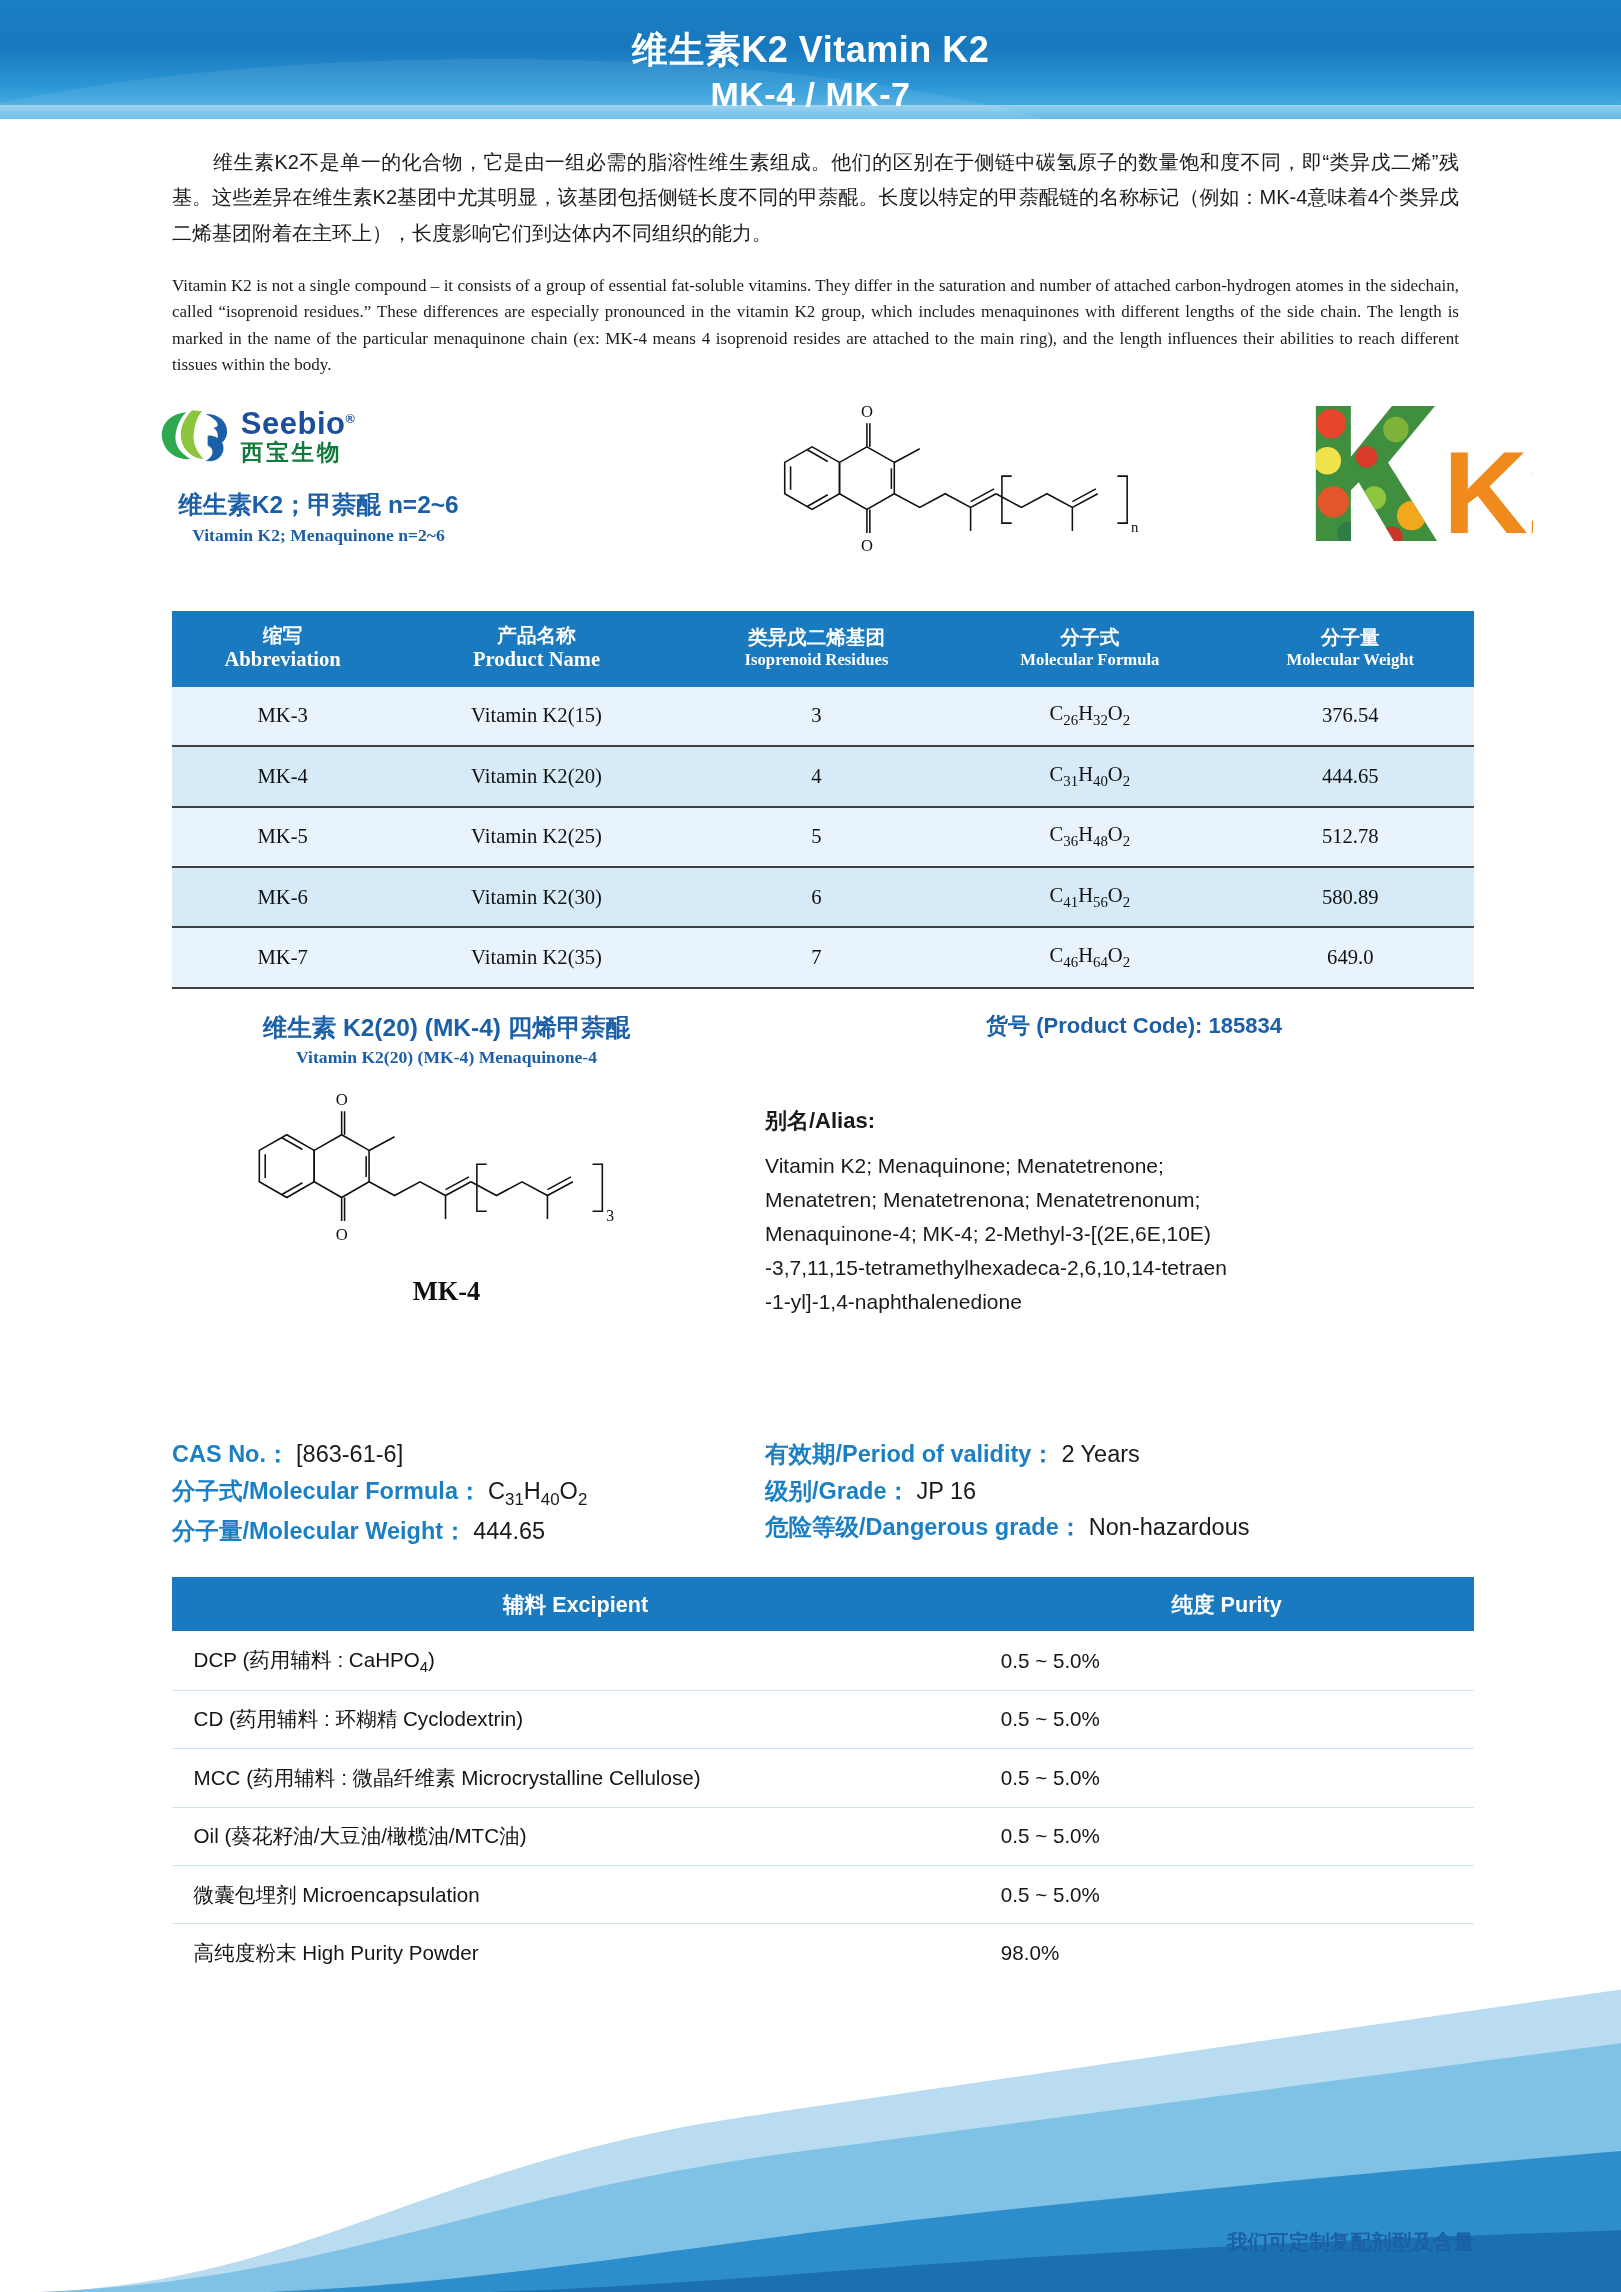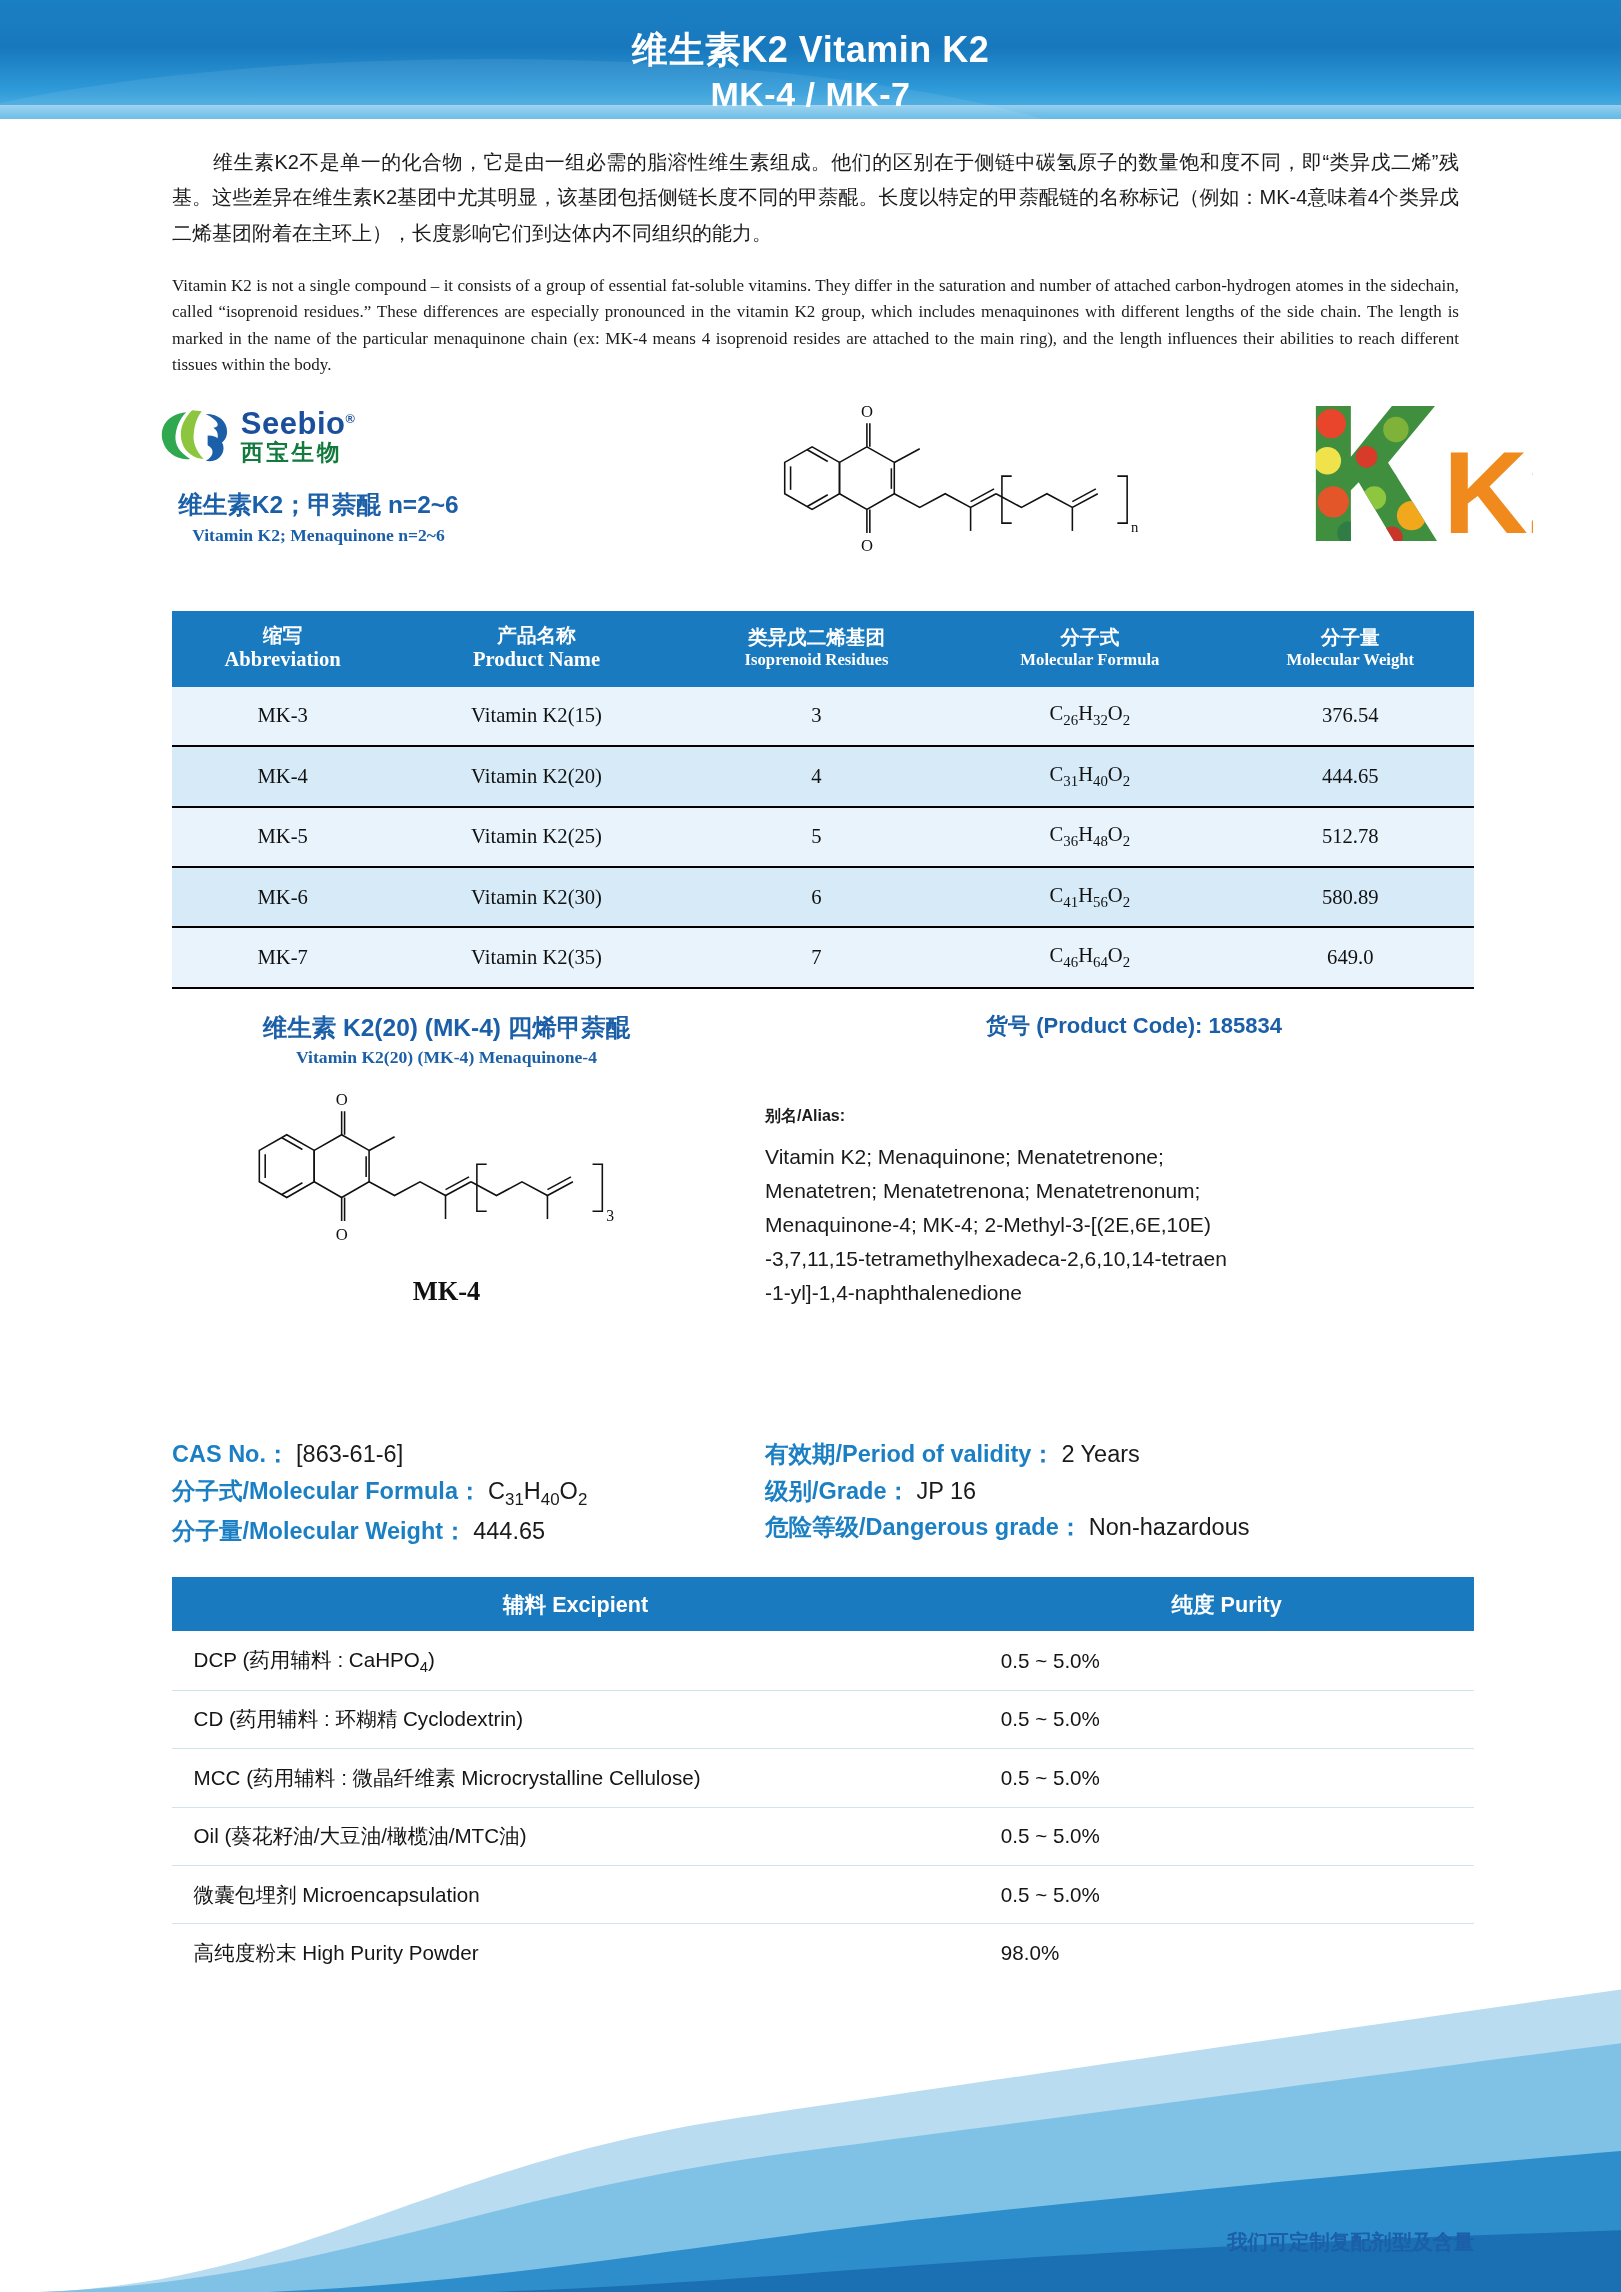--- a/index.html
+++ b/index.html
@@ -169,21 +169,21 @@
     font-size: 16.7px;
     font-weight: bold;
   }
   table.data thead th.big .en { font-size: 20.6px; }
   table.data tbody td {
     text-align: center;
     font-family: "Liberation Serif", serif;
     font-size: 20.6px;
     padding: 15.7px 3.9px;
     color: #111;
-    border-bottom: 2px solid #000000;
+    border-bottom: 2px solid #404040;
   }
   table.data tbody tr:nth-child(odd)  { background: #e8f3fb; }
   table.data tbody tr:nth-child(even) { background: #d6eaf7; }
   sub { font-size: 0.72em; }
 
   
   .mk4-section {
     position: relative;
     margin-top: 21.6px;
     padding: 0 147px 0 172px;
@@ -215,21 +215,21 @@
   }
   .mk4-right { position: absolute; left: 765px; top: 0; right: 118px; }
   .prod-code {
     font-size: 22px;
     font-weight: bold;
     color: #1b5fa8;
     text-align: center;
     margin-bottom: 65px;
   }
   .alias-head {
-    font-size: 16px;
+    font-size: 22px;
     font-weight: bold;
     color: #1a1a1a;
     margin-bottom: 13.7px;
   }
   .alias-body {
     font-size: 21px;
     line-height: 1.62;
     color: #1a1a1a;
   }
 

